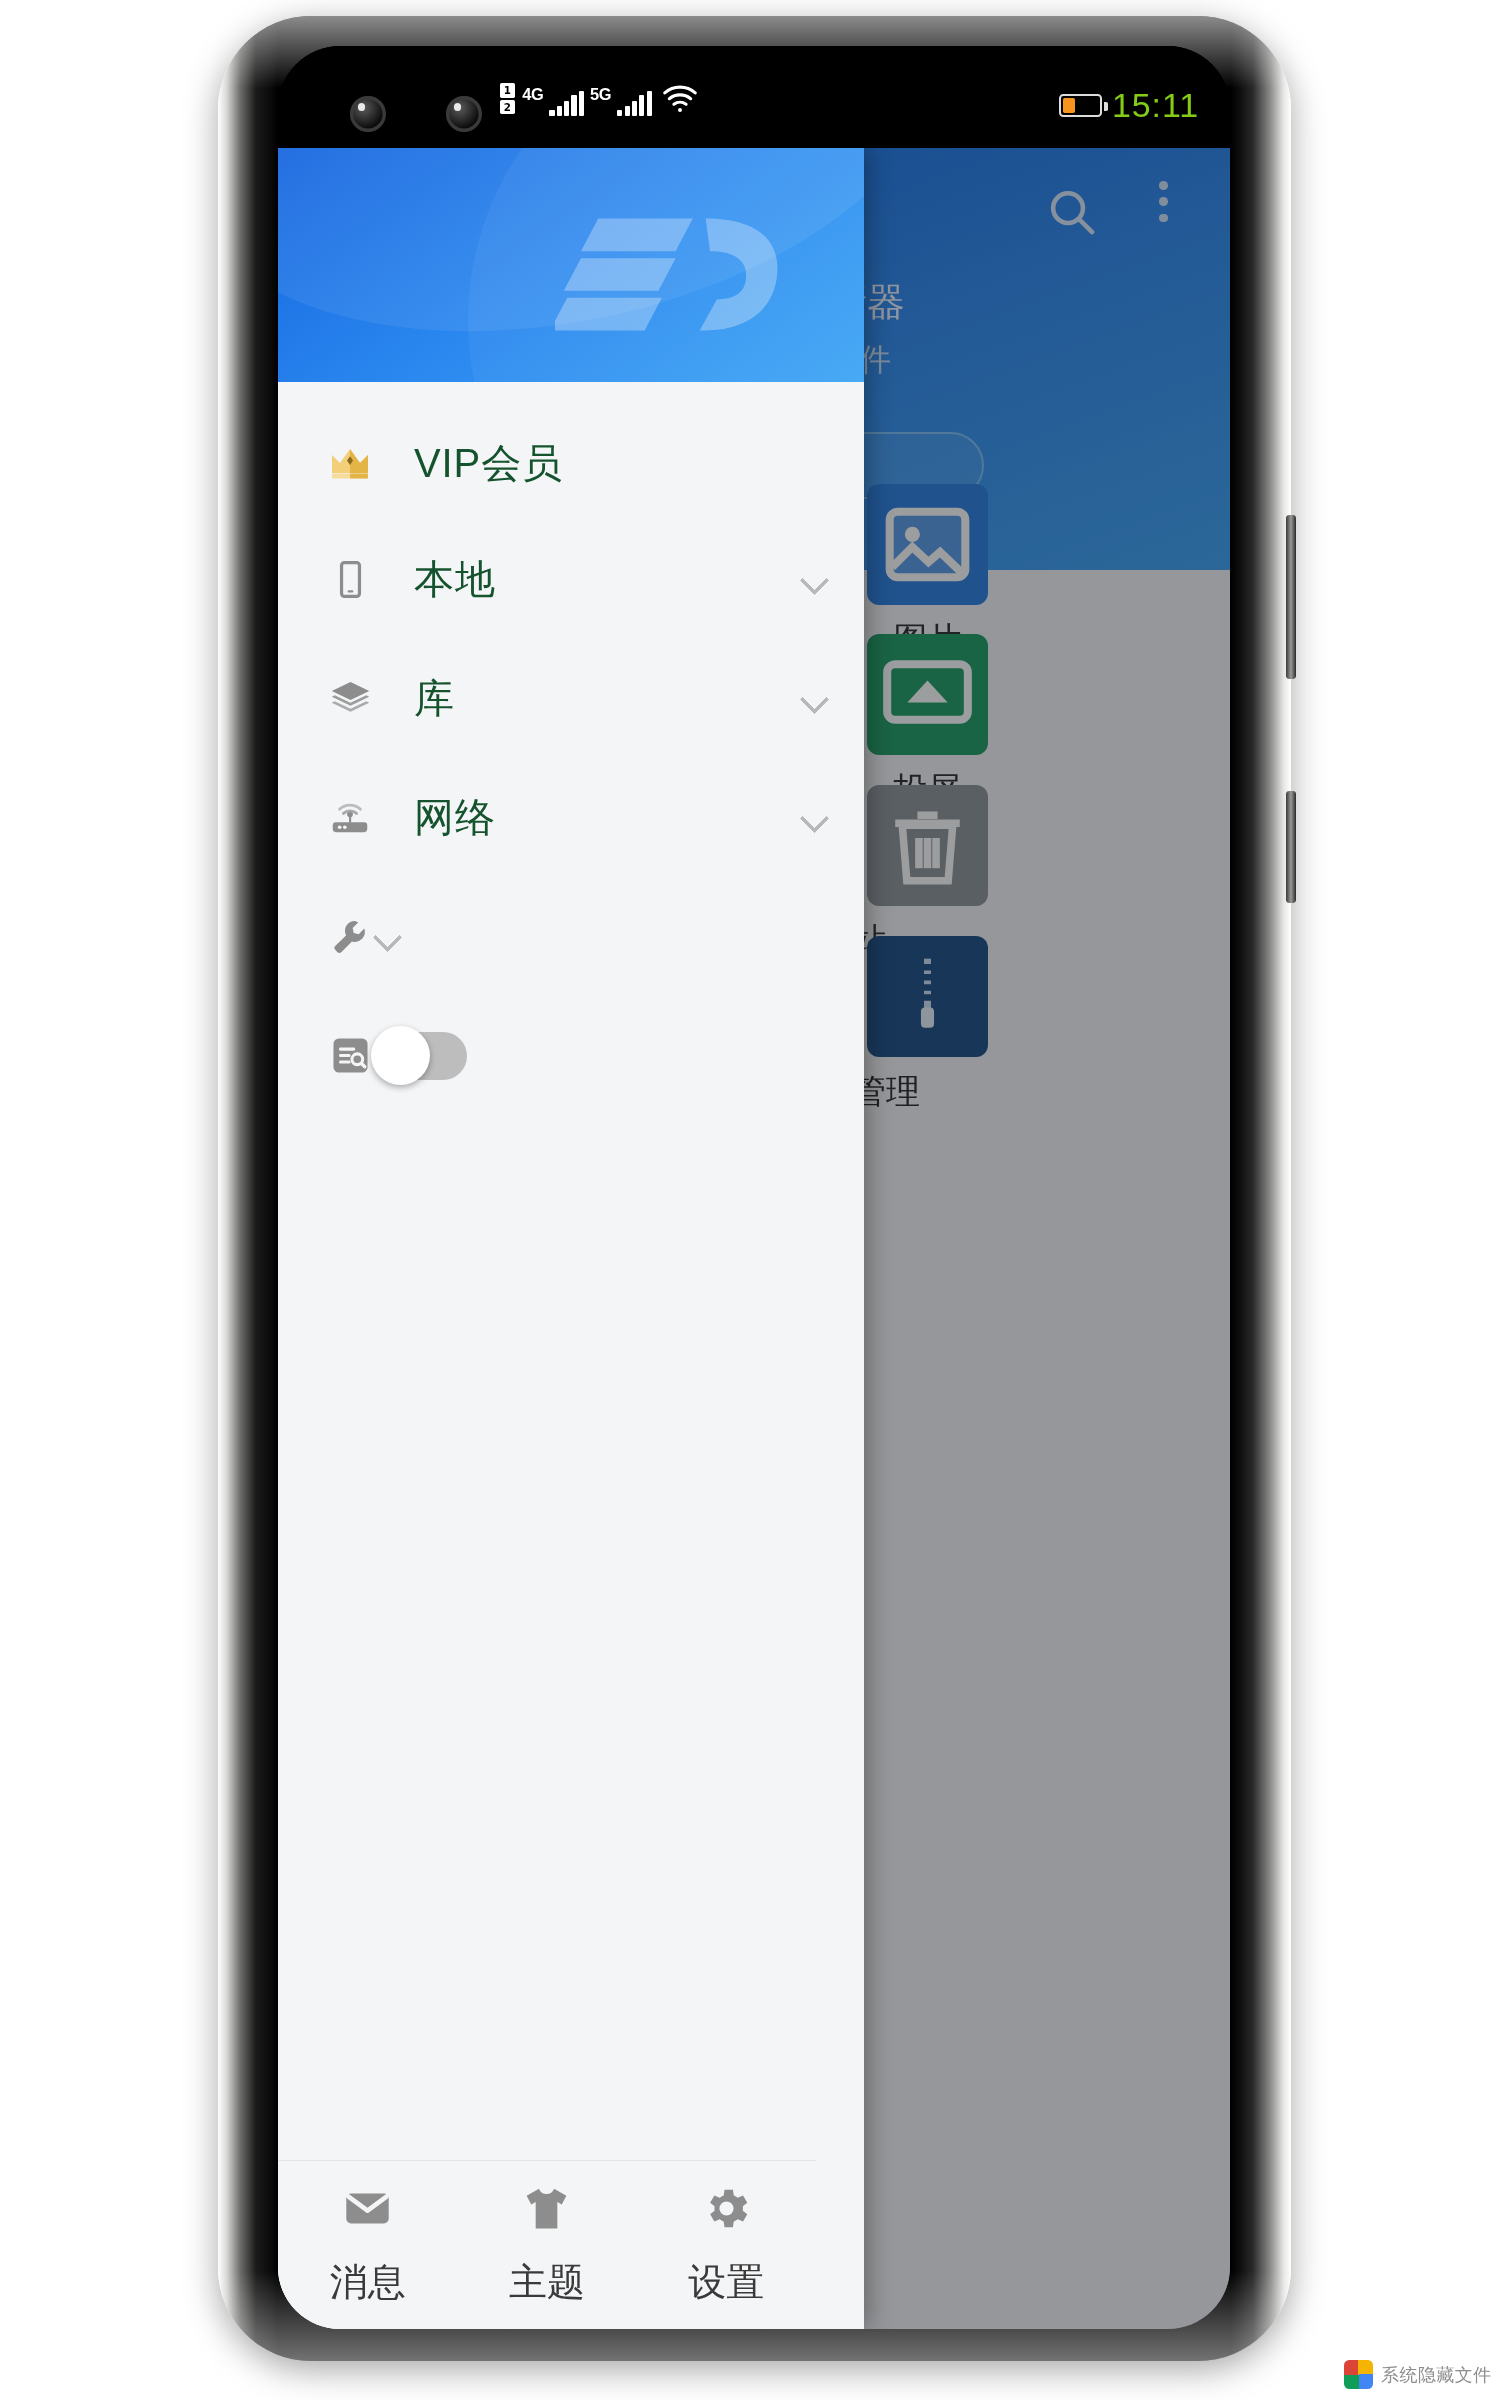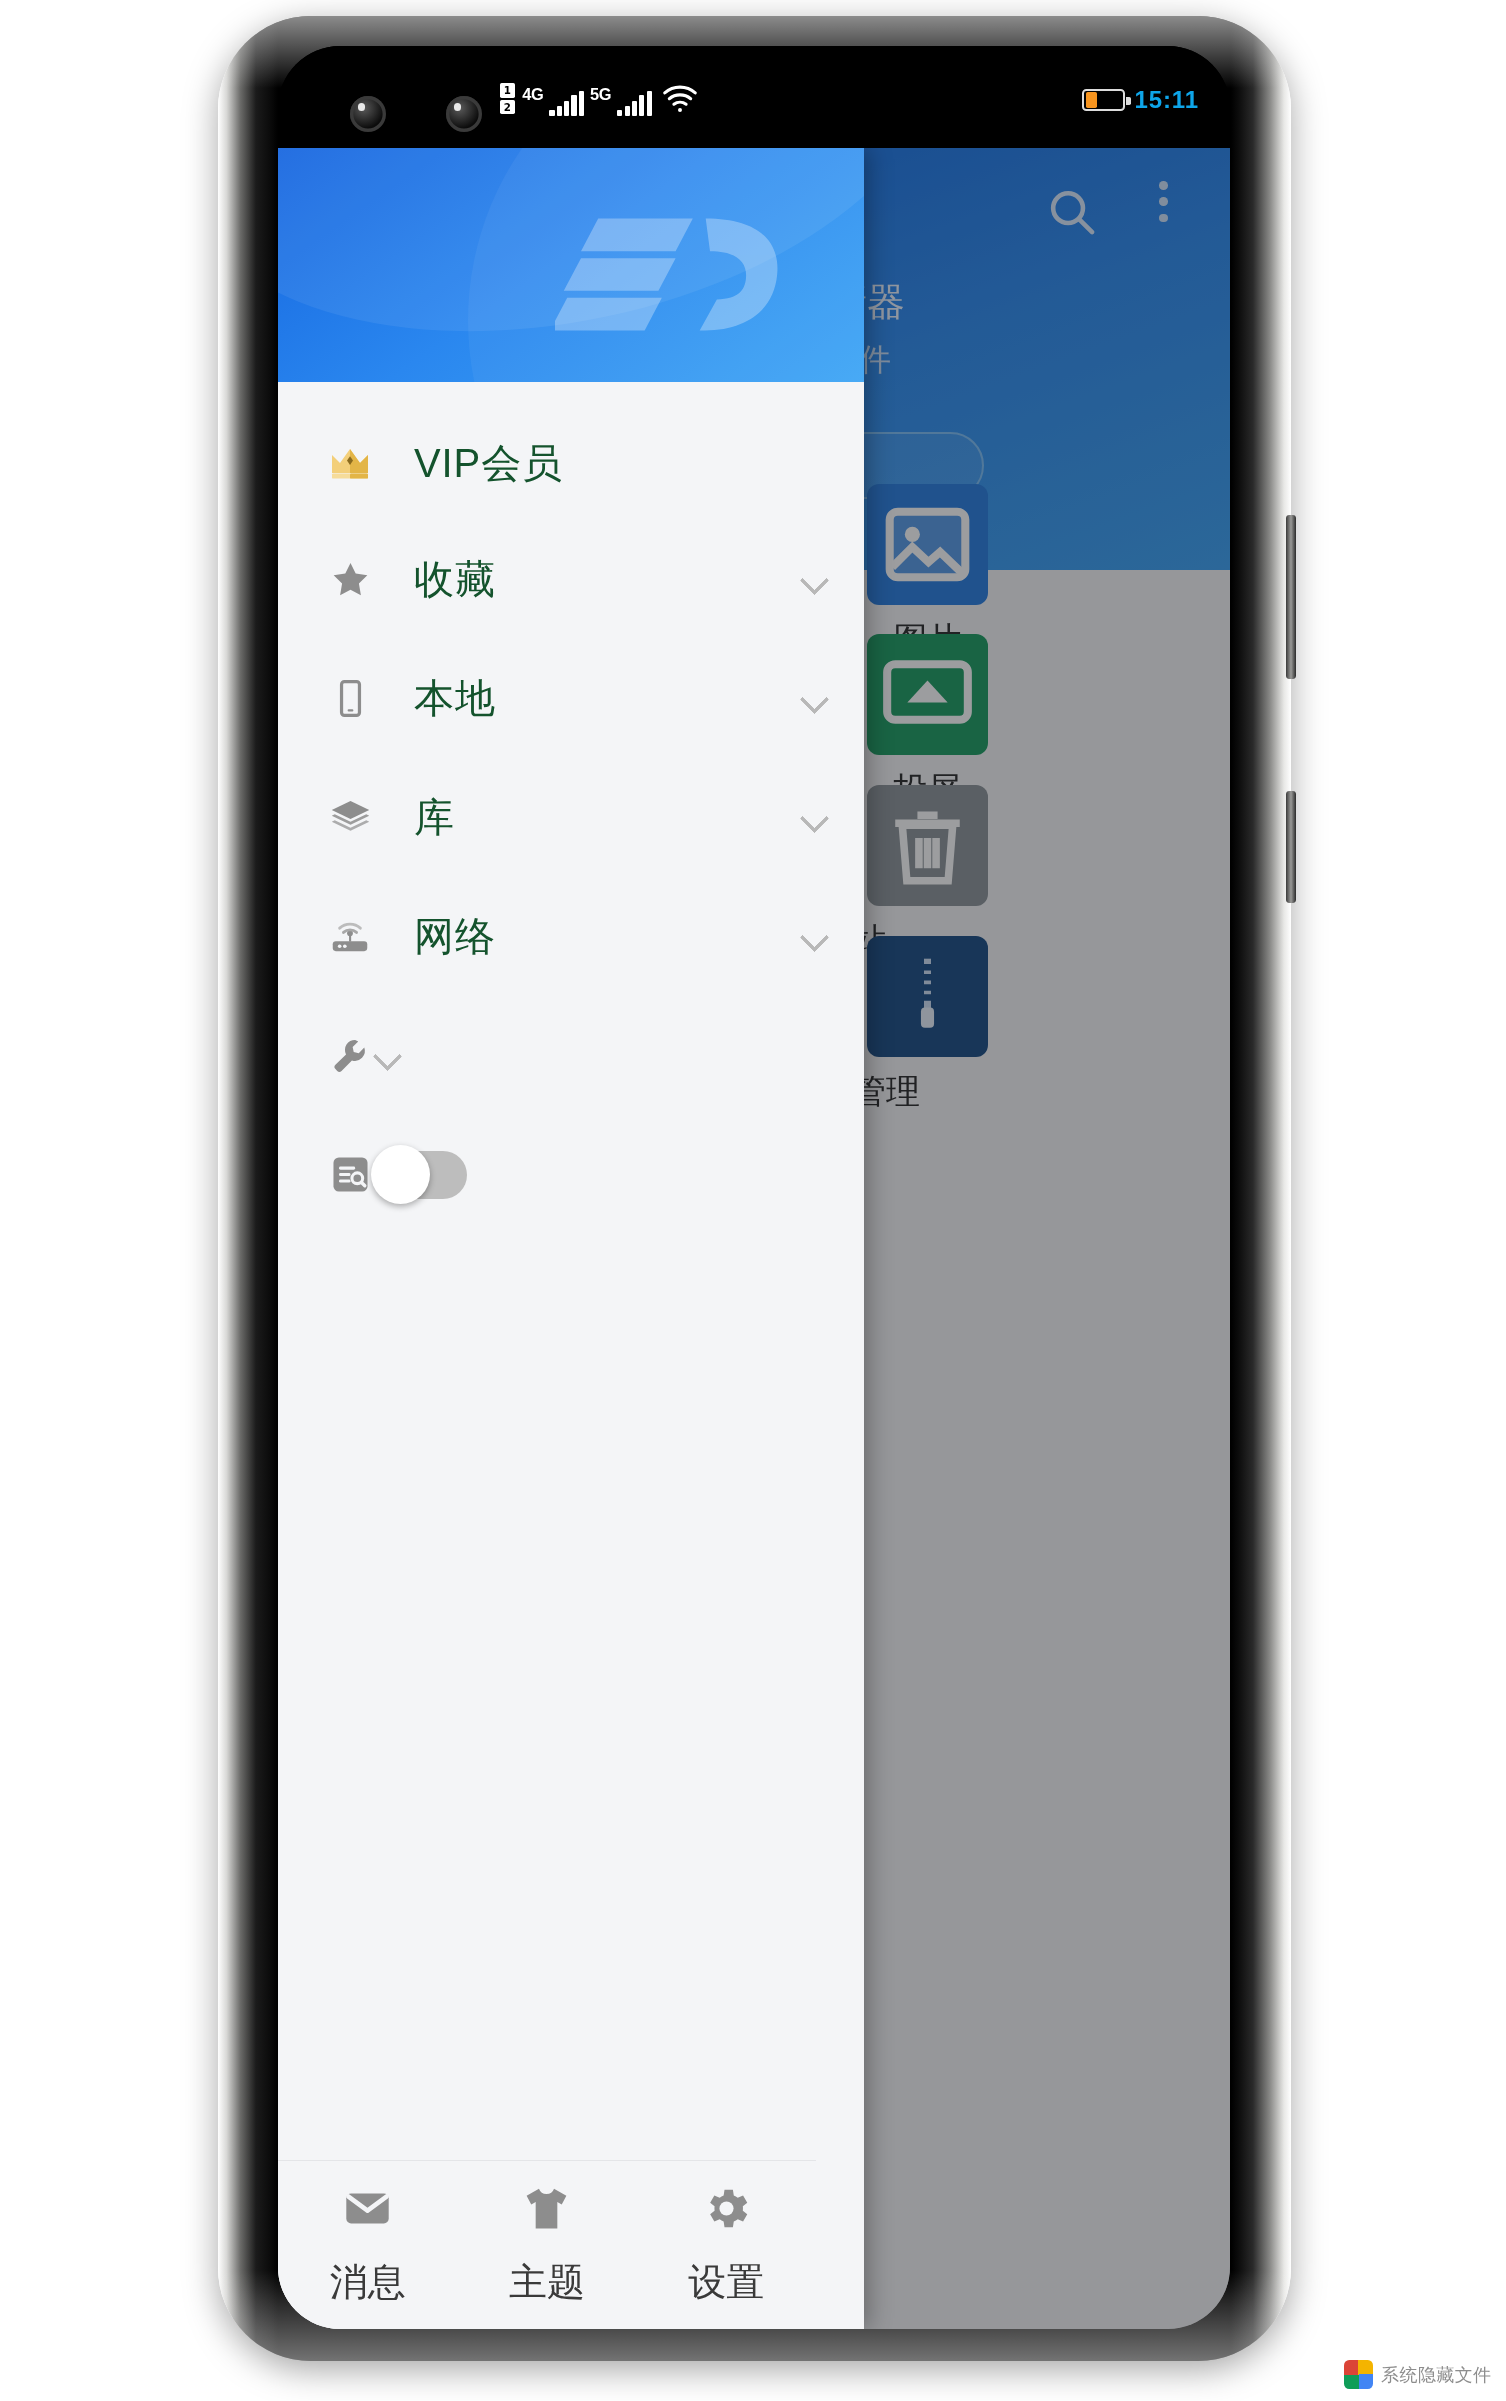--- a/index.html
+++ b/index.html
@@ -76,21 +76,21 @@
   #wifi-icon { margin-left:3.4px; position:relative; top:0.9px; }
 
   #status-right { position:absolute; right:31px; top:40px; display:flex; align-items:center; gap:9.5px; }
   #battery {
     width:43px; height:22.4px; border:2.6px solid #ddd; border-radius:4.3px; position:relative;
   }
   #battery::after { content:""; position:absolute; right:-7.7px; top:6px; width:4.3px; height:8.6px;
                     background:#ddd; border-radius:0 1.7px 1.7px 0; }
   #battery-fill { position:absolute; left:1.7px; top:1.7px; bottom:1.7px; width:30%;
                   background:#f7941e; border-radius:1.7px; }
-  #clock { font-size:24px; color:#0ea5e9; font-weight:700; letter-spacing:0.9px; }
+  #clock { font-size:34px; color:#84cc16; font-weight:400; letter-spacing:0.9px; }
 
   
   #app-bg { position:absolute; left:0; top:102px; width:952px; height:2181px; background:#f5f5f7; }
   #app-toolbar { position:absolute; left:0; top:0; width:952px; height:422px;
     background: linear-gradient(160deg,#1266e0 0%, #2f8cf0 55%, #3ea3f4 100%); }
   #app-toolbar .ic { position:absolute; }
   #search-icon-bg { right:131px; top:36px; }
   #overflow-icon-bg { right:62px; top:33px; display:flex; flex-direction:column; gap:7.7px; align-items:center; }
   .dot3 { width:8.6px; height:8.6px; border-radius:50%; background:#cfe4fb; }
   #bg-title { position:absolute; left:551px; top:129px; font-size:38px; color:#eaf3ff; white-space:nowrap; }
@@ -249,29 +249,20 @@
             <path d="M3 8l4 4 5-7 5 7 4-4v9H3z" fill="#f3cf7a"></path>
             <path d="M12 5l5 7 4-4v9h-9z" fill="#e3b547"></path>
             <rect x="3" y="17.2" width="18" height="2.6" rx=".6" fill="#f6dc9a"></rect>
             <rect x="12" y="17.2" width="9" height="2.6" rx=".6" fill="#e3b547"></rect>
             <path d="M12 8.6l1.5 2.2L12 13l-1.5-2.2z" fill="#8a6a1e"></path>
           </svg>
         </span>
         <span class="menu-label">VIP会员</span>
       </div>
 
-      <div class="menu-row std">
-        <span class="menu-icon">
-          <svg width="43" height="43" viewBox="0 0 24 24" fill="#8d8d8d">
-            <path d="M12 2.8l2.9 5.9 6.5.95-4.7 4.6 1.1 6.5L12 17.7l-5.8 3.05 1.1-6.5-4.7-4.6 6.5-.95z"></path>
-          </svg>
-        </span>
-        <span class="menu-label">收藏</span>
-        <span class="chev"></span>
-      </div>
 
       <div class="menu-row std">
         <span class="menu-icon">
           <svg width="43" height="43" viewBox="0 0 24 24" fill="none" stroke="#8d8d8d" stroke-width="1.8">
             <rect x="7" y="2.6" width="10" height="18.8" rx="1.6"></rect>
             <rect x="10.4" y="18" width="3.2" height="1.3" rx=".6" fill="#8d8d8d" stroke="none"></rect>
           </svg>
         </span>
         <span class="menu-label">本地</span>
         <span class="chev"></span>

